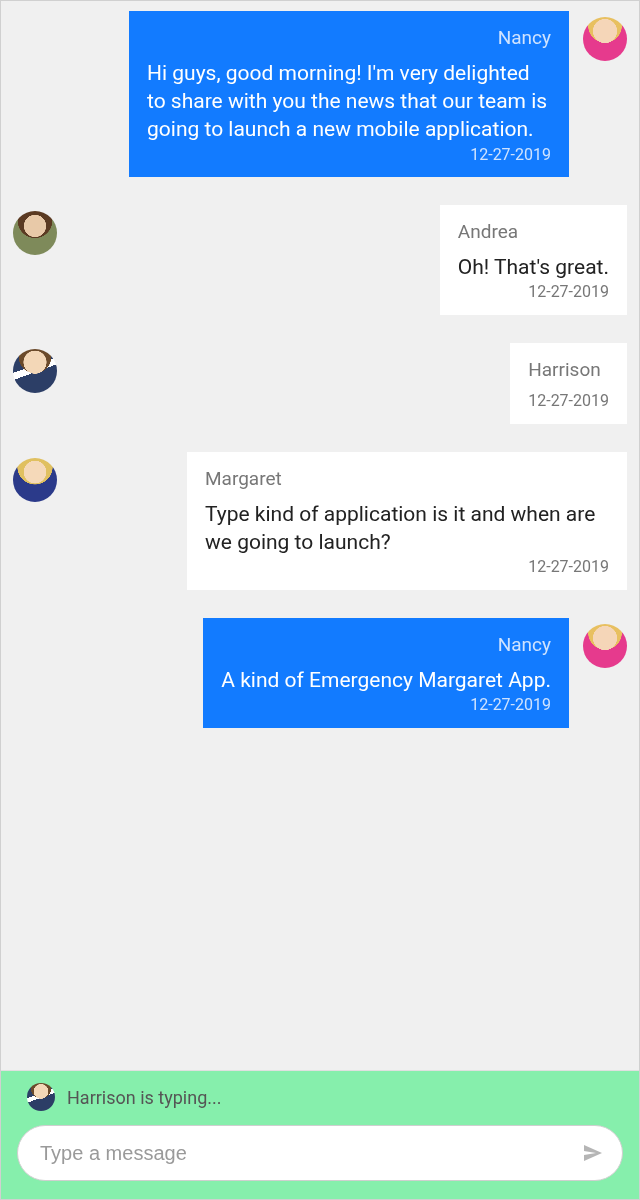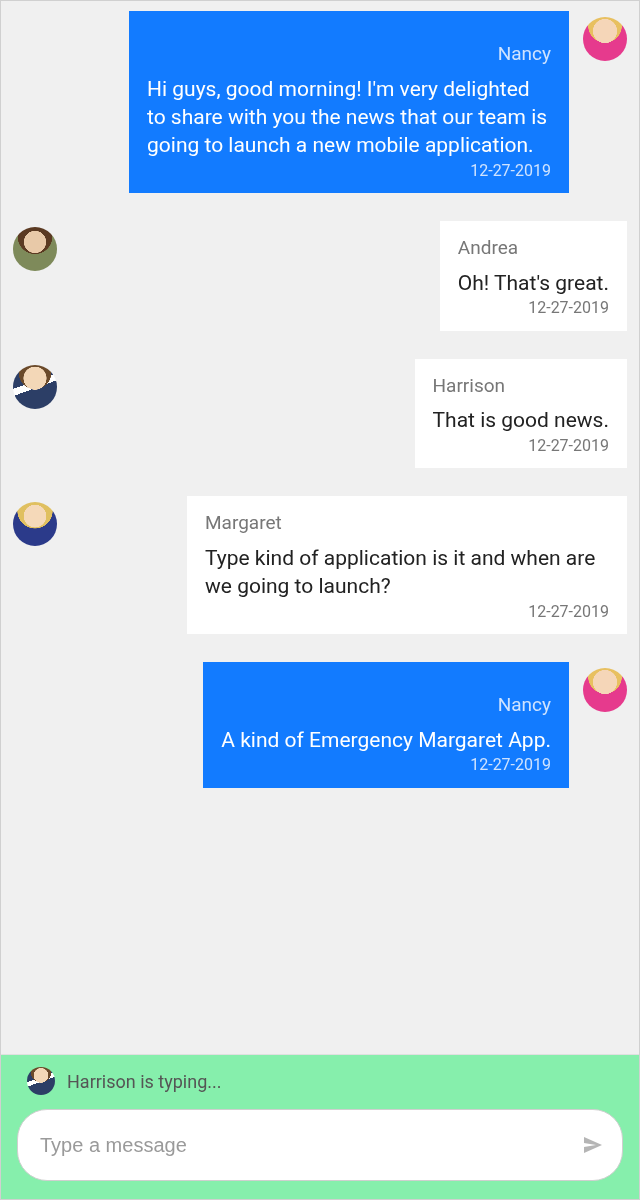--- a/index.html
+++ b/index.html
@@ -51,21 +51,21 @@
   .bubble.white {
     background: #fff;
     color: #222;
   }
   .sender {
     font-size: 19px;
     margin-bottom: 8px;
     color: #cfe3ff;
   }
   .bubble.white .sender { color: #777; }
-  .bubble.blue .sender { align-self: flex-end; margin-top: 16px; }
+  .bubble.blue .sender { align-self: flex-end; }
   .bubble.white .sender { align-self: flex-start; }
   .msg-text {
     white-space: normal;
   }
   .timestamp {
     font-size: 16px;
     align-self: flex-end;
   }
   .bubble.blue .timestamp { color: #cfe3ff; }
   .bubble.white .timestamp { color: #777; }
@@ -111,21 +111,21 @@
   .typing-row .avatar.small {
     width: 28px; height: 28px; margin: 0;
   }
   .input-wrap {
     position: relative;
     display: flex;
     align-items: center;
     background: #fff;
     border: 1px solid #cfcfcf;
     border-radius: 30px;
-    height: 72px;
+    height: 56px;
     padding: 0 56px 0 22px;
   }
   .input-wrap input {
     border: none;
     outline: none;
     width: 100%;
     font-size: 20px;
     color: #333;
     background: transparent;
   }
@@ -161,21 +161,20 @@
       <span class="sender">Andrea</span>
       <span class="msg-text">Oh! That's great.</span>
       <span class="timestamp">12-27-2019</span>
     </div>
   </div>
 
   <div class="msg-row left">
     <div class="avatar av-harrison"></div>
     <div class="bubble white" style="max-width:260px">
       <span class="sender">Harrison</span>
-      <span class="msg-text">That is good news.</span>
       <span class="timestamp">12-27-2019</span>
     </div>
   </div>
 
   <div class="msg-row left">
     <div class="avatar av-margaret"></div>
     <div class="bubble white" style="max-width:440px">
       <span class="sender">Margaret</span>
       <span class="msg-text">Type kind of application is it and when are we going to launch?</span>
       <span class="timestamp">12-27-2019</span>

